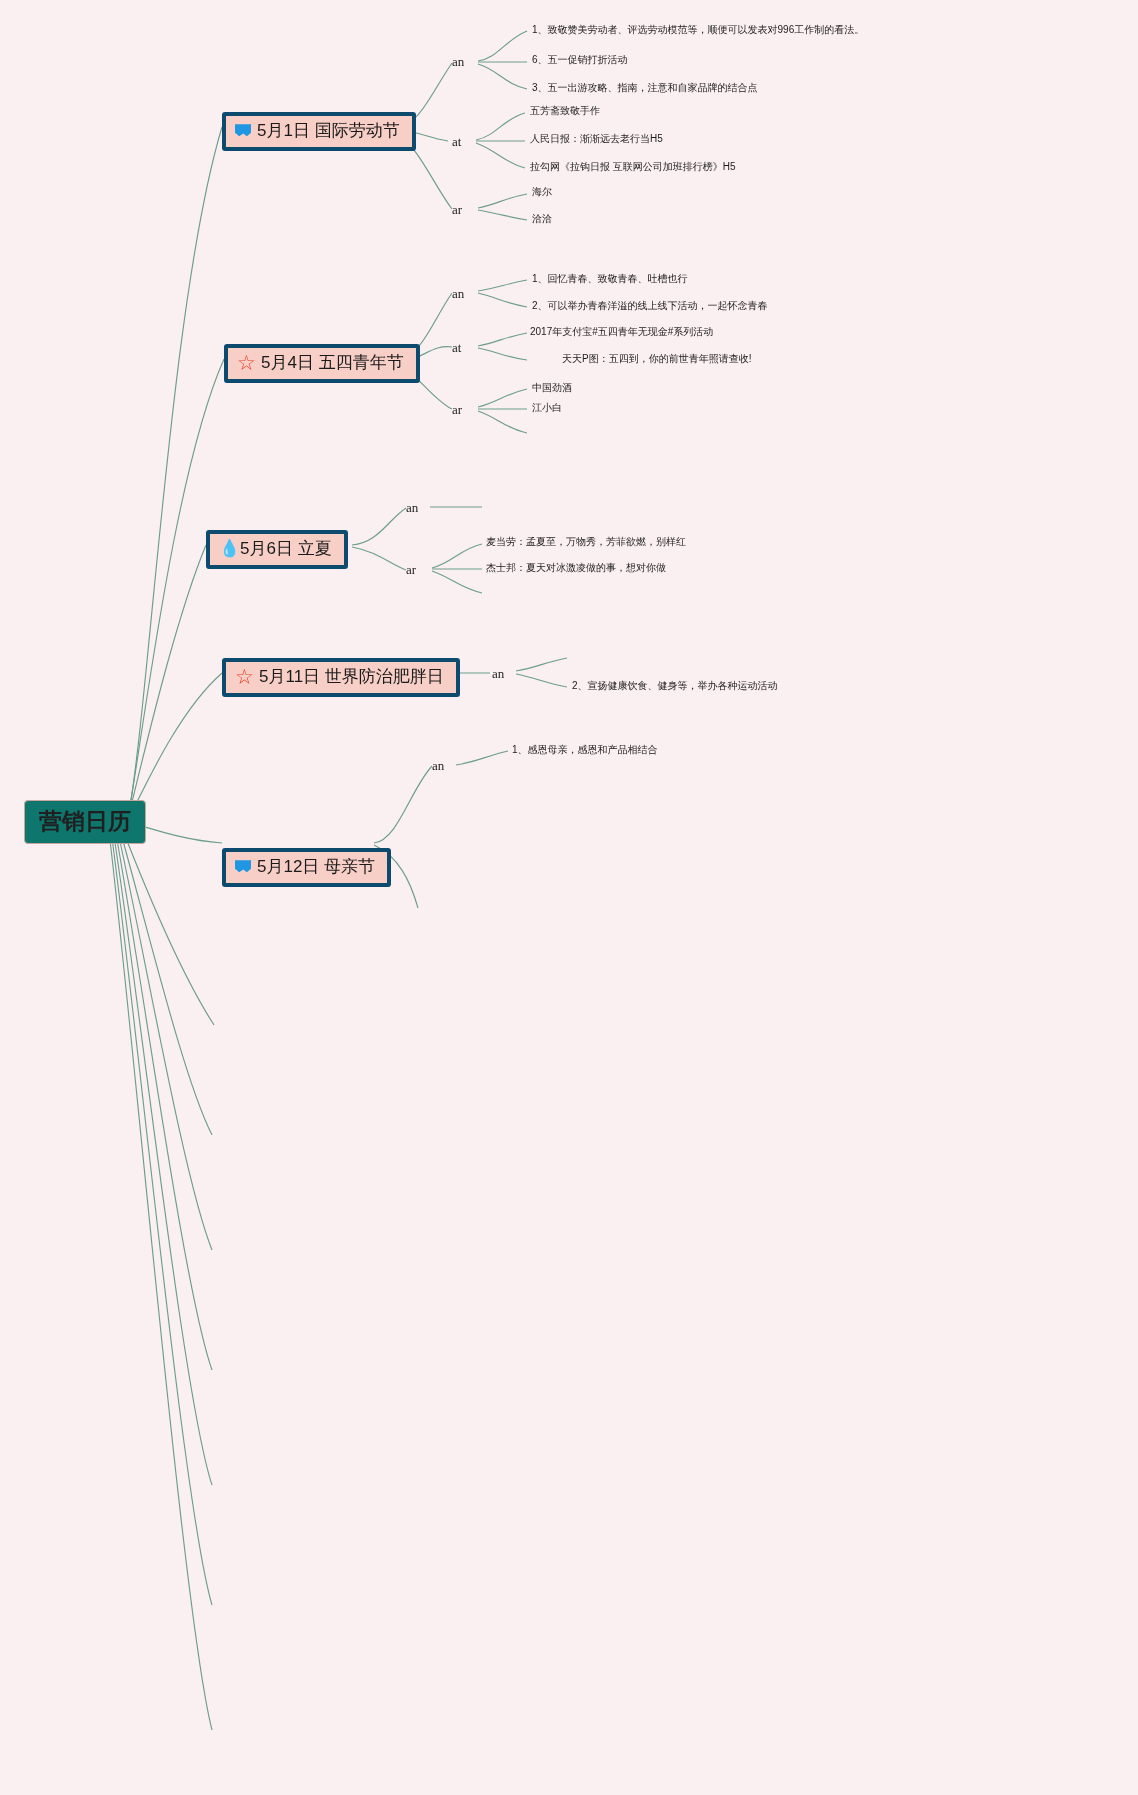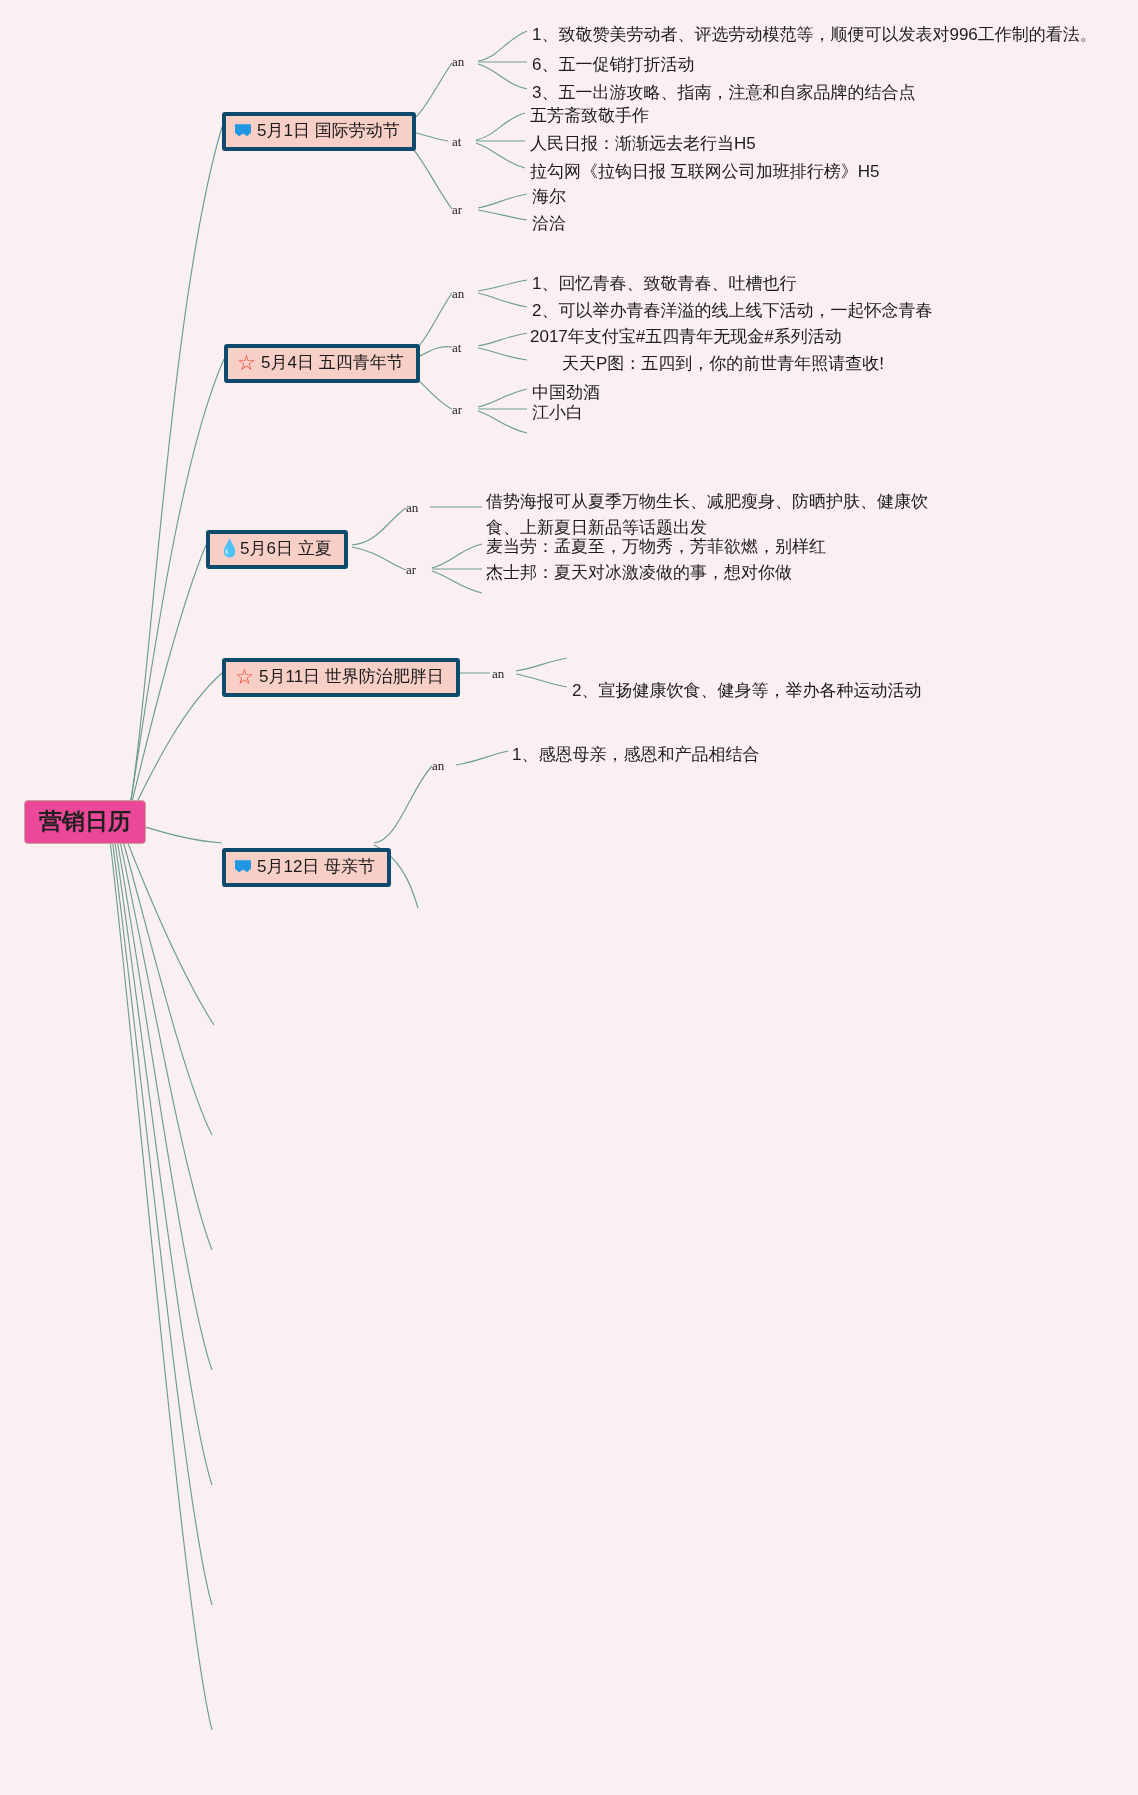--- a/index.html
+++ b/index.html
@@ -10,21 +10,21 @@
     position:relative;overflow:hidden;
   }
   #canvas{position:absolute;inset:0;width:1138px;height:1795px;}
   svg.links{position:absolute;left:0;top:0;width:1138px;height:1795px;pointer-events:none;}
   svg.links path{fill:none;stroke:#6b9d8f;stroke-width:1.15px;}
 
   .node{position:absolute;box-sizing:border-box;}
 
   
   .root{
-    background:#ec4899;
+    background:#0f766e;
     border:1px solid #c9a39c;
     border-radius:4px;
     padding:7px 14px 9px 14px;
     font-size:23px;font-weight:bold;color:#1f1f1f;
     white-space:nowrap;line-height:1.15;
   }
 
   
   .topic{
     background:#f7cfc7;
@@ -47,21 +47,21 @@
   
   .mid{
     position:absolute;
     font-family:"Liberation Serif","DejaVu Serif",serif;
     font-size:13px;color:#232323;white-space:nowrap;
   }
 
   
   .leaf{
     position:absolute;
-    font-size:17px;color:#1c1c1c;
+    font-size:10px;color:#1c1c1c;
     line-height:1.55;white-space:nowrap;
   }
   .leaf.wrap{white-space:normal;}
 </style>
 </head>
 <body>
 
 <div id="canvas">
 
   <svg class="links" viewBox="0 0 1138 1795">
@@ -166,21 +166,20 @@
   <div class="leaf" style="left:532px;top:380px;">中国劲酒</div>
   <div class="leaf" style="left:532px;top:400px;">江小白</div>
 
   <div class="node topic" style="left:206px;top:530px;">
     <span class="fire-icon">💧</span>
     <span>5月6日 立夏</span>
   </div>
   <div class="mid" style="left:406px;top:500px;">an</div>
   <div class="mid" style="left:406px;top:562px;">ar</div>
 
-  <div class="leaf wrap" style="left:486px;top:489px;width:460px;">借势海报可从夏季万物生长、减肥瘦身、防晒护肤、健康饮食、上新夏日新品等话题出发</div>
   <div class="leaf" style="left:486px;top:534px;">麦当劳：孟夏至，万物秀，芳菲欲燃，别样红</div>
   <div class="leaf" style="left:486px;top:560px;">杰士邦：夏天对冰激凌做的事，想对你做</div>
 
   <div class="node topic" style="left:222px;top:658px;">
     <span class="star-icon">☆</span>
     <span>5月11日 世界防治肥胖日</span>
   </div>
   <div class="mid" style="left:492px;top:666px;">an</div>
   <div class="leaf" style="left:572px;top:678px;">2、宣扬健康饮食、健身等，举办各种运动活动</div>
 

